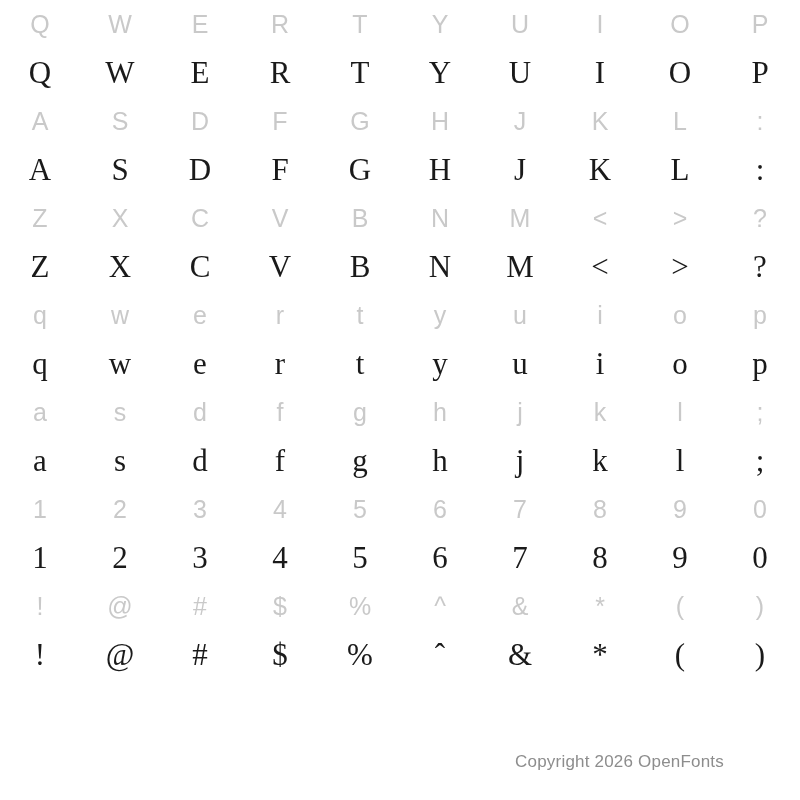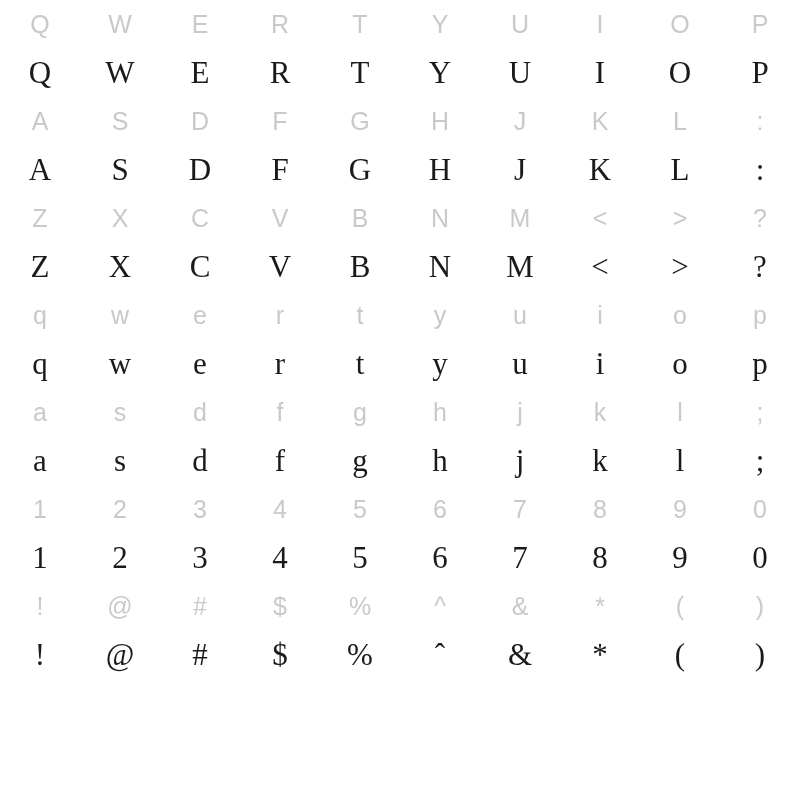--- a/index.html
+++ b/index.html
@@ -256,13 +256,14 @@
           <div class="cell">$</div>
           <div class="cell">%</div>
           <div class="cell">ˆ</div>
           <div class="cell">&amp;</div>
           <div class="cell">*</div>
           <div class="cell">(</div>
           <div class="cell">)</div>
         </div>
       </div>
     </div>
+  <div class="footer">Copyright 2026 OpenFonts</div>
 </div>
 
 </body></html>

